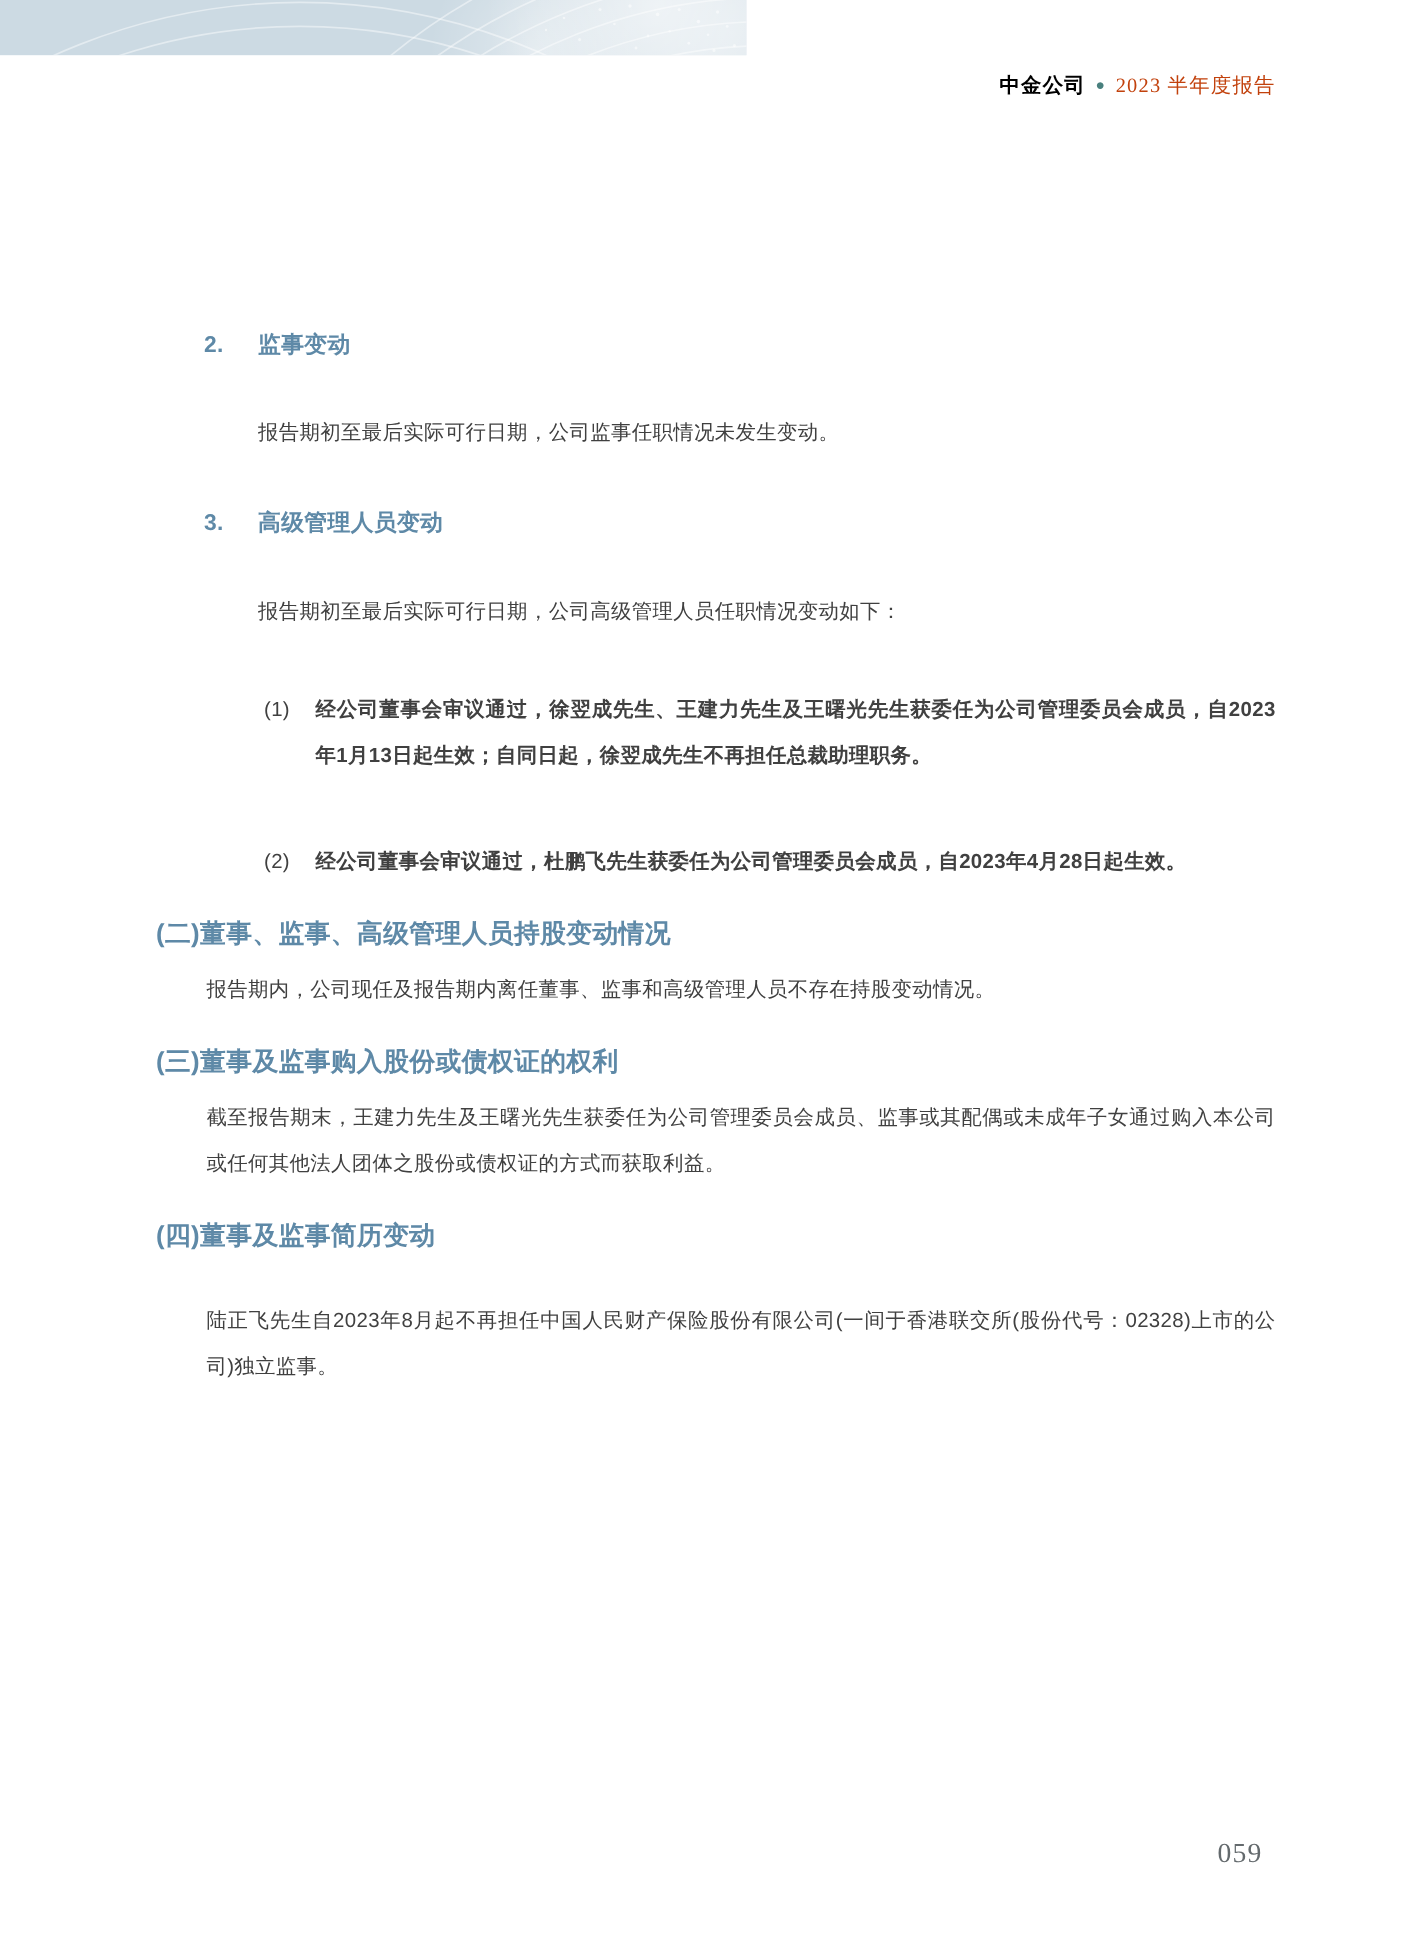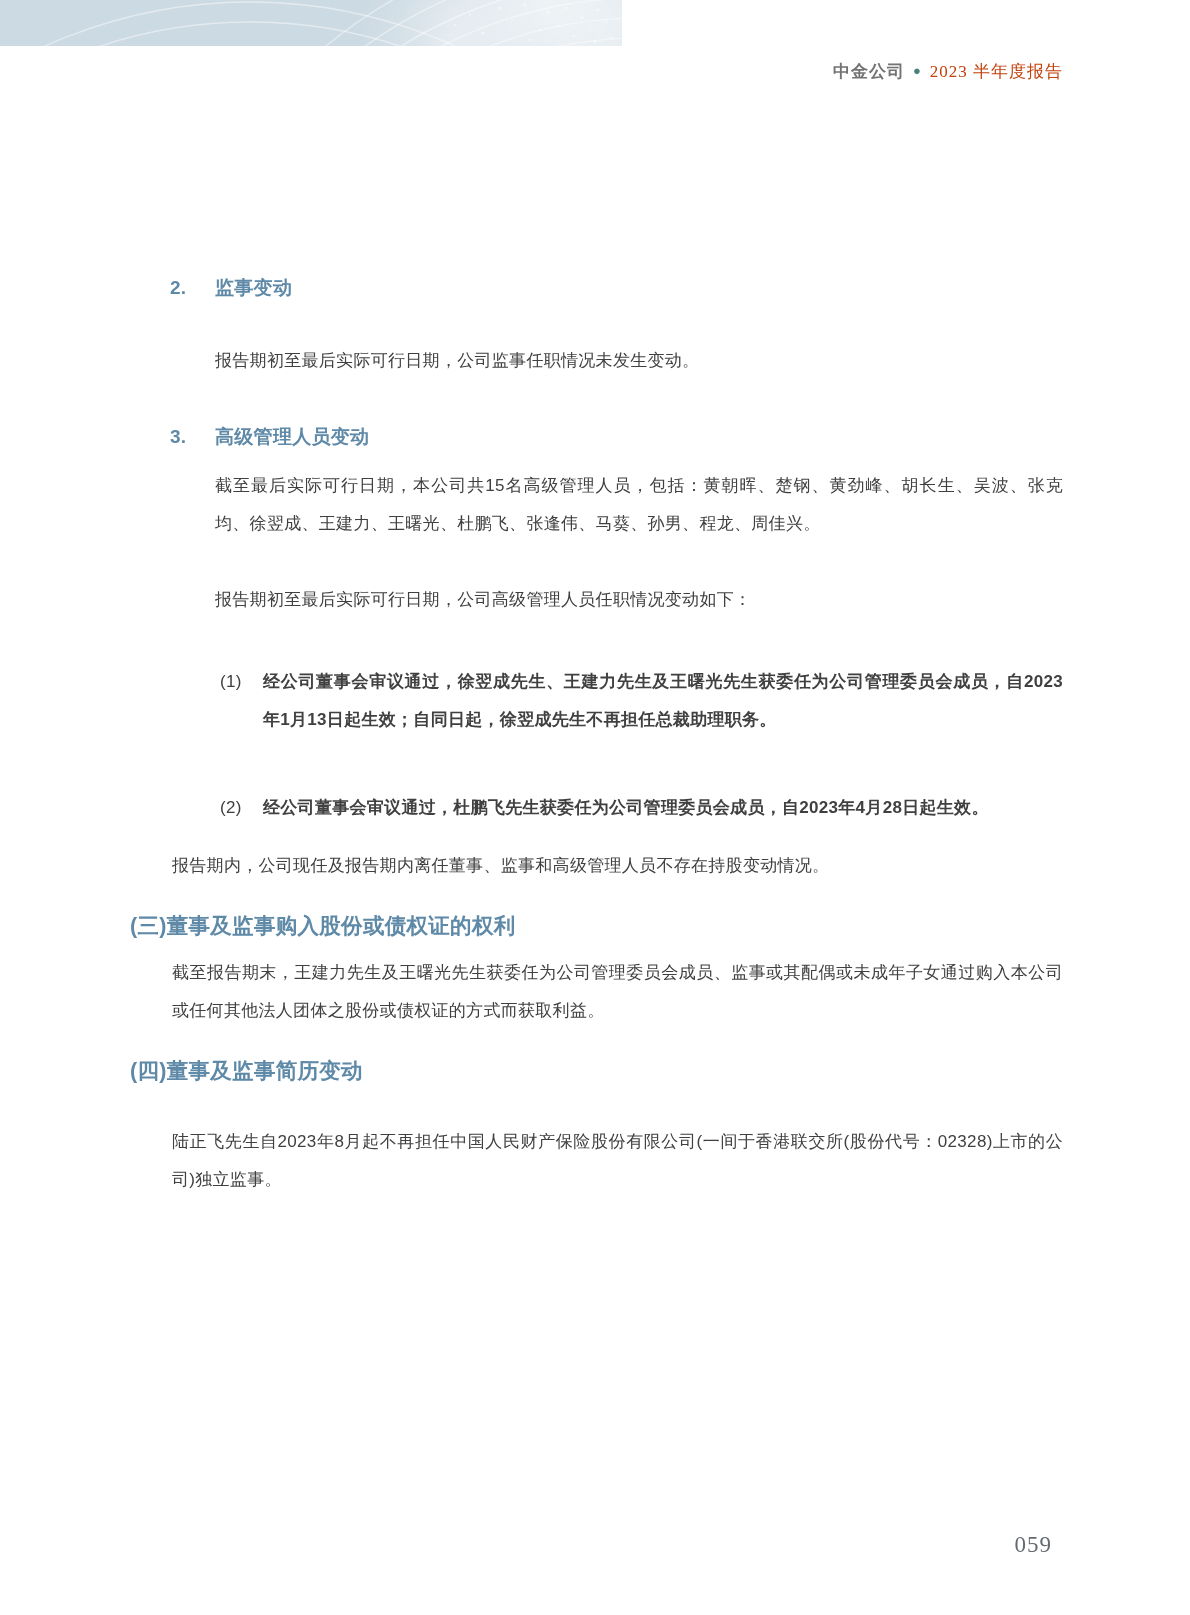--- a/index.html
+++ b/index.html
@@ -28,21 +28,21 @@
   
   .header {
     position: absolute;
     top: 60px;
     right: 127px;
     font-family: "Liberation Serif", "DejaVu Serif", serif;
     font-size: 17px;
     letter-spacing: 1px;
     white-space: nowrap;
   }
-  .header .brand { color: #737373; font-weight: bold; }
+  .header .brand { color: #000000; font-weight: bold; }
   .header .bullet { color: #49807e; font-size: 13px; margin: 0 8px; vertical-align: 2px; }
   .header .report { color: #c2410c; }
 
   
   .content {
     position: absolute;
     left: 130px;
     top: 255px;
     width: 933px;
     color: #404040;
@@ -161,35 +161,35 @@
       <span class="title">监事变动</span>
     </div>
     <div class="spacer-md"></div>
     <p class="body-p">报告期初至最后实际可行日期，公司监事任职情况未发生变动。</p>
     <div class="spacer-sm"></div>
 
     <div class="num-heading">
       <span class="num">3.</span>
       <span class="title">高级管理人员变动</span>
     </div>
-    <p class="body-p">截至最后实际可行日期，本公司共15名高级管理人员，包括：黄朝晖、楚钢、黄劲峰、胡长生、吴波、张克均、徐翌成、王建力、王曙光、杜鹏飞、张逢伟、马葵、孙男、程龙、周佳兴。</p>
     <div class="spacer-md"></div>
     <p class="body-p">报告期初至最后实际可行日期，公司高级管理人员任职情况变动如下：</p>
     <div class="spacer-md"></div>
 
     <div class="list-item">
       <span class="marker">(1)</span>
       <span class="li-text">经公司董事会审议通过，徐翌成先生、王建力先生及王曙光先生获委任为公司管理委员会成员，自2023年1月13日起生效；自同日起，徐翌成先生不再担任总裁助理职务。</span>
     </div>
     <div class="spacer-md"></div>
     <div class="list-item">
       <span class="marker">(2)</span>
       <span class="li-text">经公司董事会审议通过，杜鹏飞先生获委任为公司管理委员会成员，自2023年4月28日起生效。</span>
     </div>
 
+    <h2 class="big-heading">(二)董事、监事、高级管理人员持股变动情况</h2>
     <p class="sub-p">报告期内，公司现任及报告期内离任董事、监事和高级管理人员不存在持股变动情况。</p>
 
     <h2 class="big-heading">(三)董事及监事购入股份或债权证的权利</h2>
     <p class="sub-p">截至报告期末，王建力先生及王曙光先生获委任为公司管理委员会成员、监事或其配偶或未成年子女通过购入本公司或任何其他法人团体之股份或债权证的方式而获取利益。</p>
 
     <h2 class="big-heading">(四)董事及监事简历变动</h2>
     <div class="spacer-md"></div>
     <p class="sub-p">陆正飞先生自2023年8月起不再担任中国人民财产保险股份有限公司(一间于香港联交所(股份代号：02328)上市的公司)独立监事。</p>
     <div class="spacer-md"></div>
 

